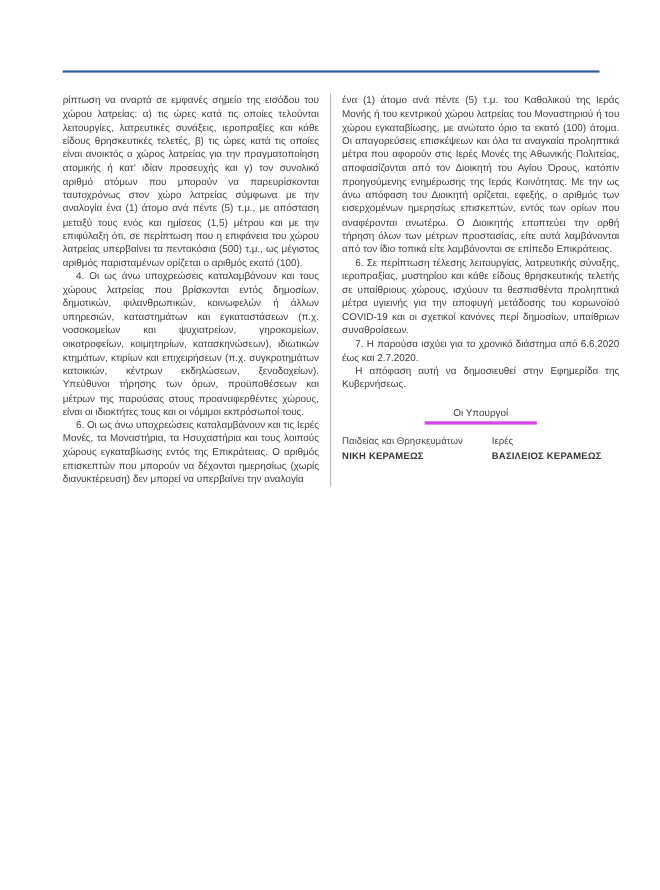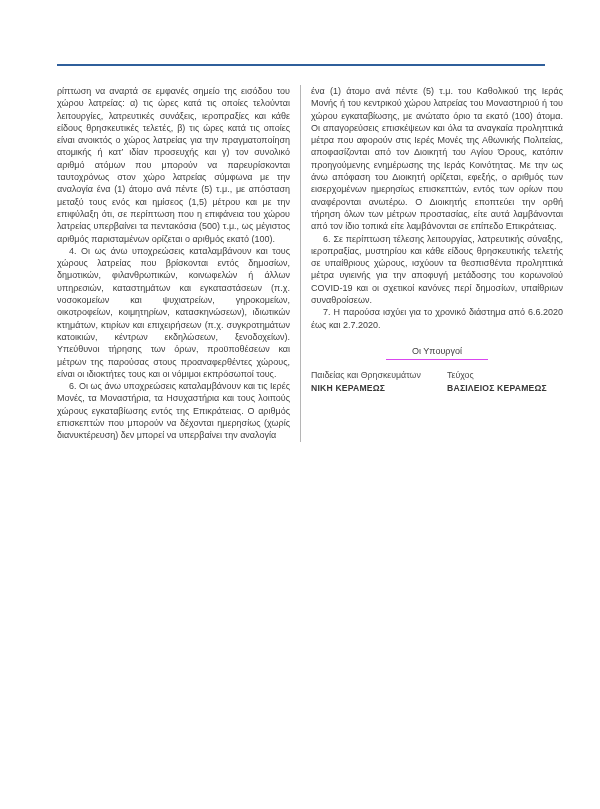--- a/index.html
+++ b/index.html
@@ -37,21 +37,21 @@
   .col p {
     margin:0; font-size:9px; line-height:12.3px;
     color:#404040; text-align:justify;
   }
   .col p.indent { text-indent:12px; }
   
   .dateline { margin:15px 0 0 28px; font-size:9px; color:#404040; }
   .ministers-heading { text-align:center; margin-top:9px; }
   .ministers-heading span {
     display:inline-block; font-size:9px; color:#404040;
-    border-bottom:1px solid #d946ef; padding:0 26px 3px;
+    border-bottom:3px solid #d946ef; padding:0 26px 3px;
   }
   .sig-row { display:flex; margin-top:10px; }
   .sig-col1 { width:54%; }
   .sig-col2 { width:46%; }
   .sig-label { font-size:8.8px; color:#4a4a4a; }
   .sig-name  { font-size:8.6px; font-weight:bold; color:#383838; margin-top:3px; letter-spacing:0.2px; }
 </style>
 </head>
 <body>
 
@@ -66,33 +66,34 @@
       <p class="indent">4. Οι ως άνω υποχρεώσεις καταλαμβάνουν και τους χώρους λατρείας που βρίσκονται εντός δημοσίων, δημοτικών, φιλανθρωπικών, κοινωφελών ή άλλων υπηρεσιών, καταστημάτων και εγκαταστάσεων (π.χ. νοσοκομείων και ψυχιατρείων, γηροκομείων, οικοτροφείων, κοιμητηρίων, κατασκηνώσεων), ιδιωτικών κτημάτων, κτιρίων και επιχειρήσεων (π.χ. συγκροτημάτων κατοικιών, κέντρων εκδηλώσεων, ξενοδοχείων). Υπεύθυνοι τήρησης των όρων, προϋποθέσεων και μέτρων της παρούσας στους προαναφερθέντες χώρους, είναι οι ιδιοκτήτες τους και οι νόμιμοι εκπρόσωποί τους.</p>
       <p class="indent">6. Οι ως άνω υποχρεώσεις καταλαμβάνουν και τις Ιερές Μονές, τα Μοναστήρια, τα Ησυχαστήρια και τους λοιπούς χώρους εγκαταβίωσης εντός της Επικράτειας. Ο αριθμός επισκεπτών που μπορούν να δέχονται ημερησίως (χωρίς διανυκτέρευση) δεν μπορεί να υπερβαίνει την αναλογία</p>
     </div>
 
     <div class="col-divider"></div>
 
     <div class="col col-right">
       <p>ένα (1) άτομο ανά πέντε (5) τ.μ. του Καθολικού της Ιεράς Μονής ή του κεντρικού χώρου λατρείας του Μοναστηριού ή του χώρου εγκαταβίωσης, με ανώτατο όριο τα εκατό (100) άτομα. Οι απαγορεύσεις επισκέψεων και όλα τα αναγκαία προληπτικά μέτρα που αφορούν στις Ιερές Μονές της Αθωνικής Πολιτείας, αποφασίζονται από τον Διοικητή του Αγίου Όρους, κατόπιν προηγούμενης ενημέρωσης της Ιεράς Κοινότητας. Με την ως άνω απόφαση του Διοικητή ορίζεται, εφεξής, ο αριθμός των εισερχομένων ημερησίως επισκεπτών, εντός των ορίων που αναφέρονται ανωτέρω. Ο Διοικητής εποπτεύει την ορθή τήρηση όλων των μέτρων προστασίας, είτε αυτά λαμβάνονται από τον ίδιο τοπικά είτε λαμβάνονται σε επίπεδο Επικράτειας.</p>
       <p class="indent">6. Σε περίπτωση τέλεσης λειτουργίας, λατρευτικής σύναξης, ιεροπραξίας, μυστηρίου και κάθε είδους θρησκευτικής τελετής σε υπαίθριους χώρους, ισχύουν τα θεσπισθέντα προληπτικά μέτρα υγιεινής για την αποφυγή μετάδοσης του κορωνοϊού COVID-19 και οι σχετικοί κανόνες περί δημοσίων, υπαίθριων συναθροίσεων.</p>
       <p class="indent">7. Η παρούσα ισχύει για το χρονικό διάστημα από 6.6.2020 έως και 2.7.2020.</p>
+      <p class="indent">Η απόφαση αυτή να δημοσιευθεί στην Εφημερίδα της Κυβερνήσεως.</p>
 
 
       <div class="ministers-heading">
         <span>Οι Υπουργοί</span>
       </div>
 
       <div class="sig-row">
         <div class="sig-col1">
           <div class="sig-label">Παιδείας και Θρησκευμάτων</div>
           <div class="sig-name">ΝΙΚΗ ΚΕΡΑΜΕΩΣ</div>
         </div>
         <div class="sig-col2">
-          <div class="sig-label">Τεύχος</div>
+          <div class="sig-label">Ιερές</div>
           <div class="sig-name">ΒΑΣΙΛΕΙΟΣ ΚΕΡΑΜΕΩΣ</div>
         </div>
       </div>
     </div>
 
   </div>
 
 </div>
 
 </body></html>

